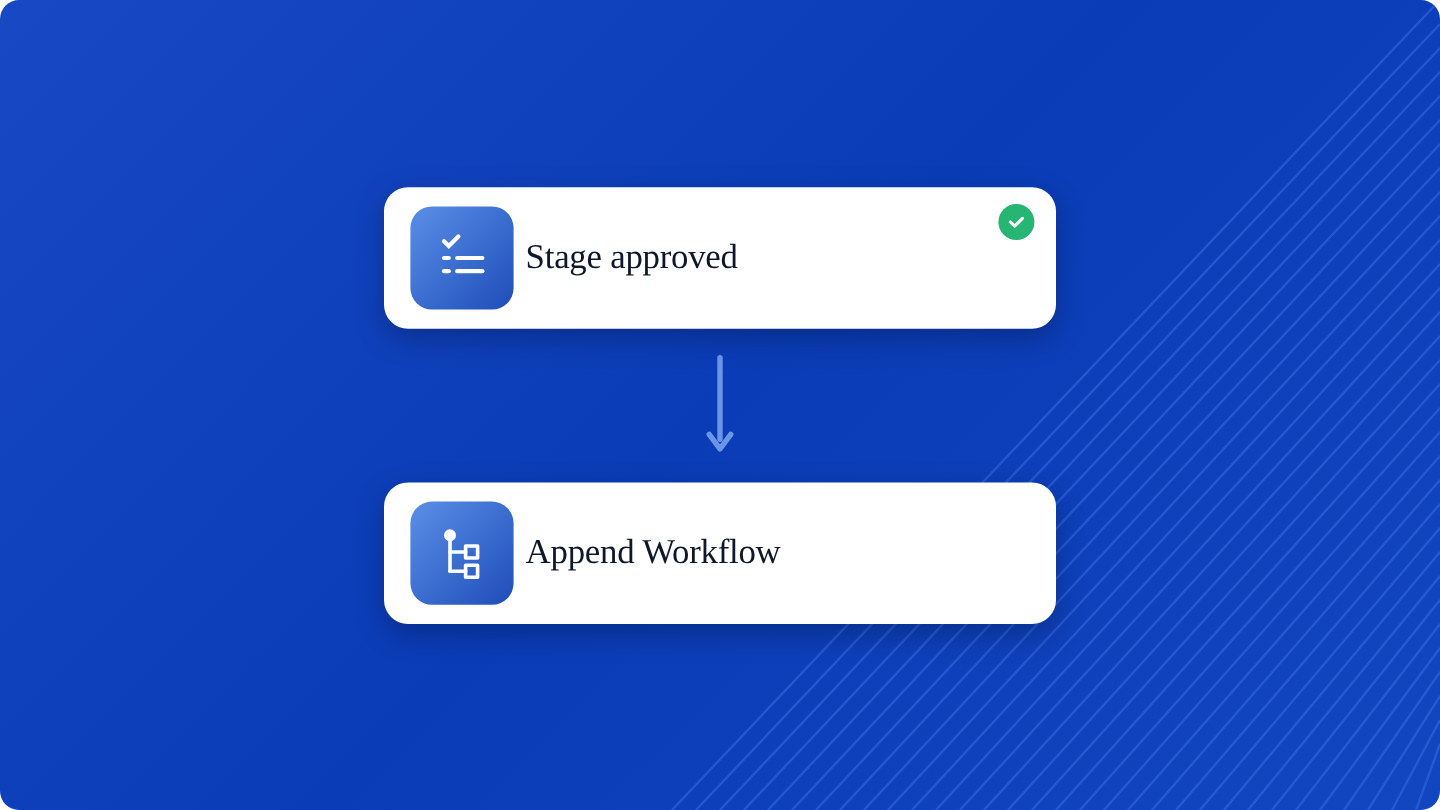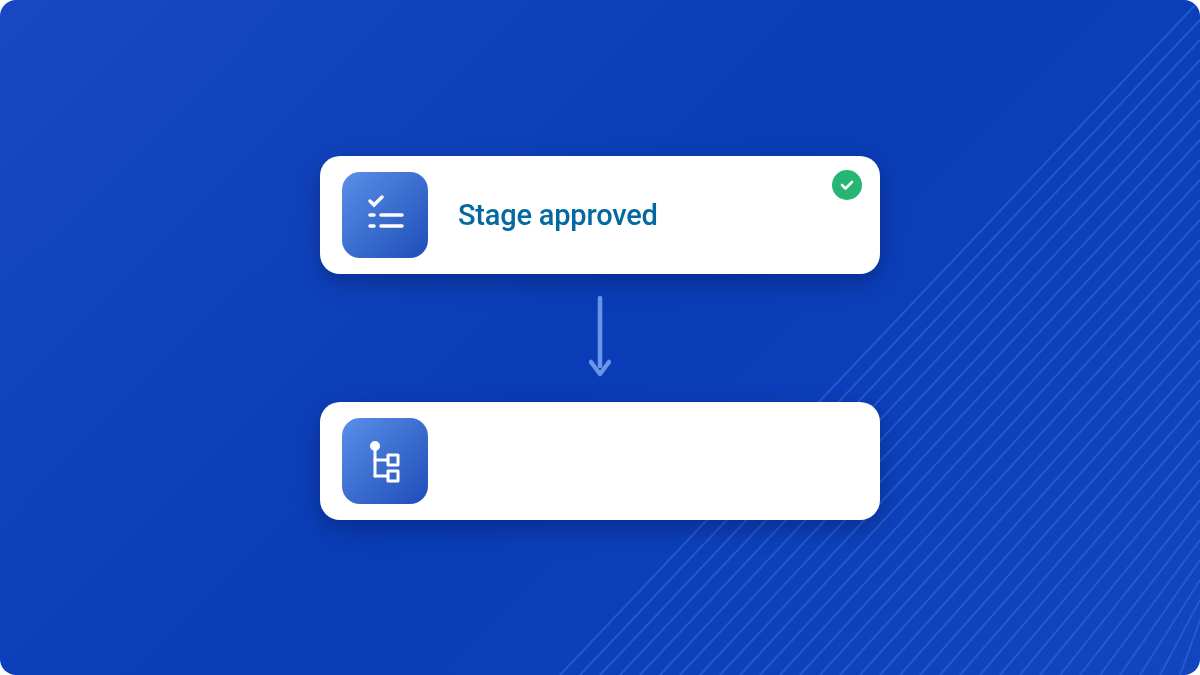--- a/index.html
+++ b/index.html
@@ -61,25 +61,26 @@
       height: 86px;
       border-radius: 18px;
       background: linear-gradient(135deg, #5a8fe8 0%, #1e4db8 100%);
       display: flex;
       align-items: center;
       justify-content: center;
       flex-shrink: 0;
     }
     
     .card-label {
-      margin-left: 30px;
+      margin-left: 10px;
       font-size: 29px;
       font-weight: 500;
-      color: #0369a1;
+      color: #0f172a;
       letter-spacing: -0.2px;
+      font-family: Liberation Serif, serif;
     }
     
     .status-badge {
       position: absolute;
       top: 14px;
       right: 18px;
       width: 30px;
       height: 30px;
       border-radius: 50%;
       background: #27b574;
@@ -172,16 +173,17 @@
           <g stroke="#ffffff" stroke-width="3" fill="none" stroke-linejoin="round">
             <circle cx="15" cy="10" r="3.5" fill="#ffffff"></circle>
             <line x1="15" y1="13" x2="15" y2="40" stroke-linecap="round"></line>
             <line x1="15" y1="24" x2="28" y2="24" stroke-linecap="round"></line>
             <rect x="28" y="19" width="10" height="10"></rect>
             <line x1="15" y1="40" x2="28" y2="40" stroke-linecap="round"></line>
             <rect x="28" y="35" width="10" height="10"></rect>
           </g>
         </svg>
       </div>
+      <div class="card-label">Append Workflow</div>
     </div>
 
   </div>
 </div>
 
 </body></html>

